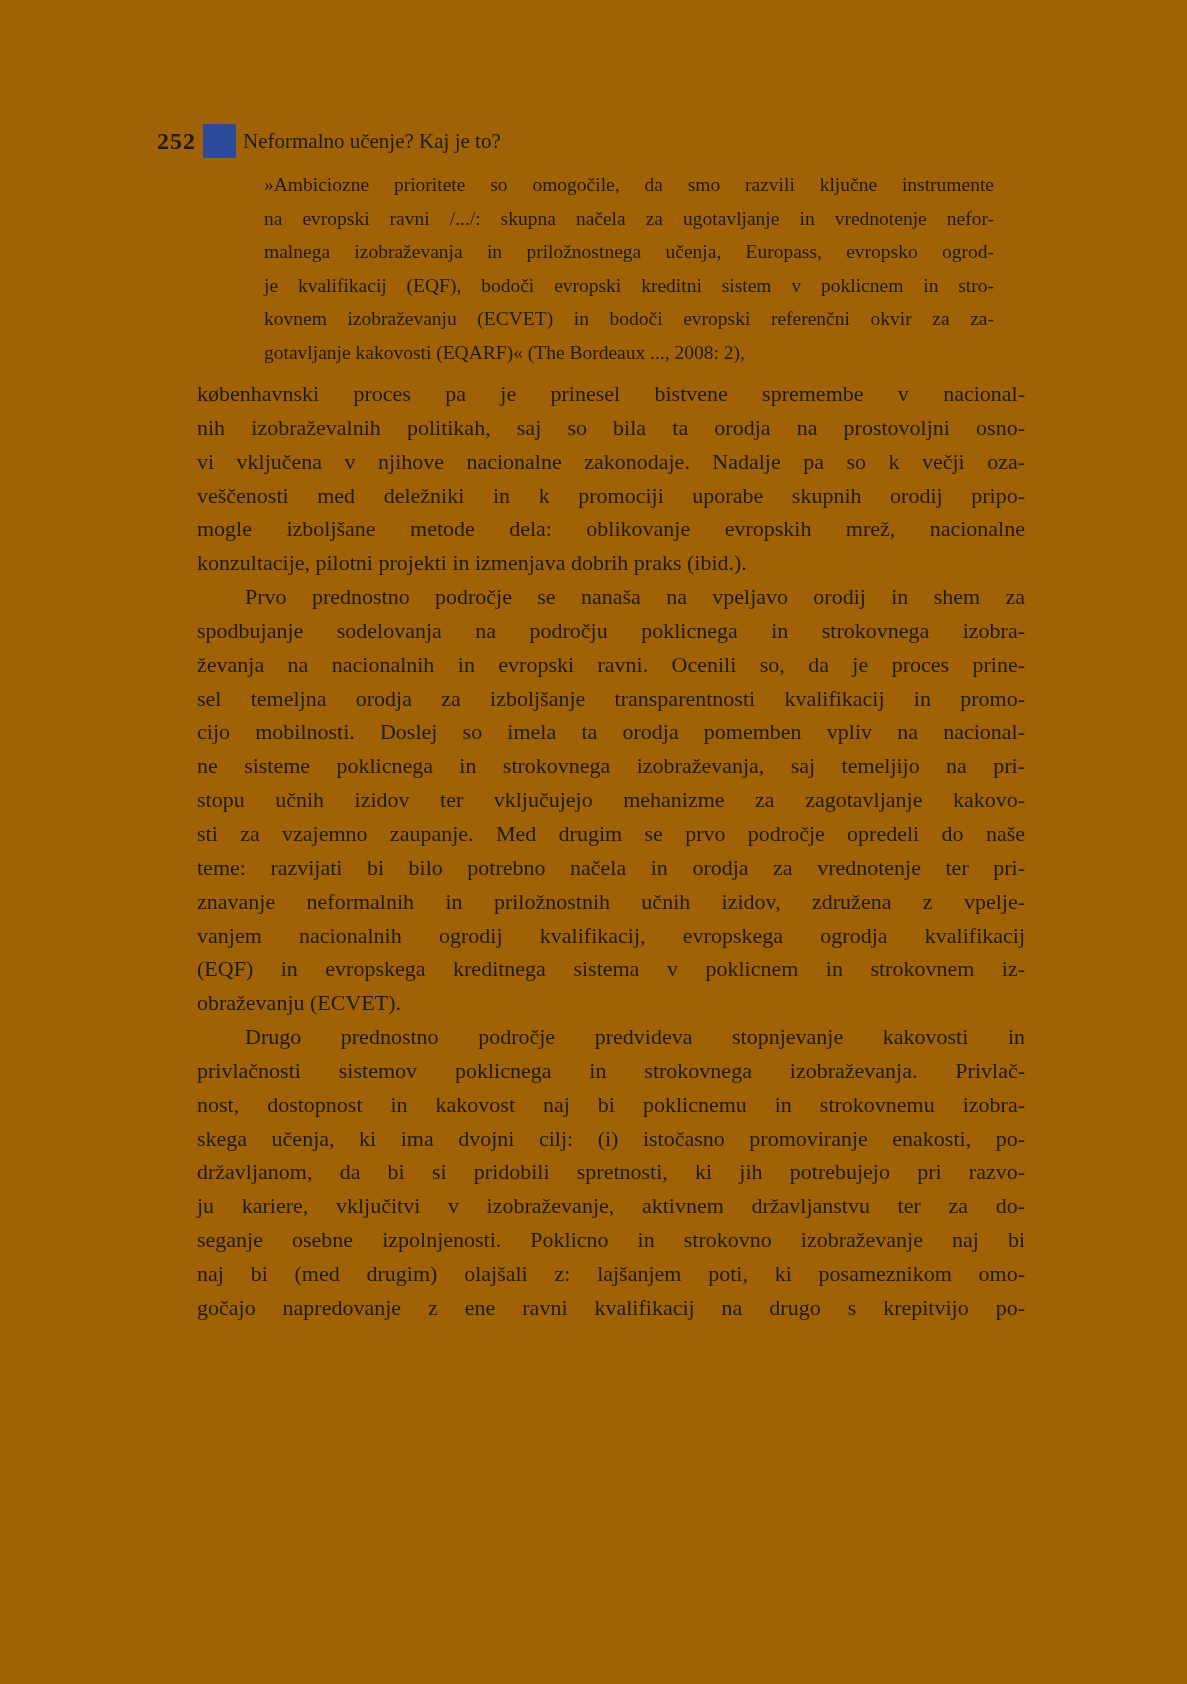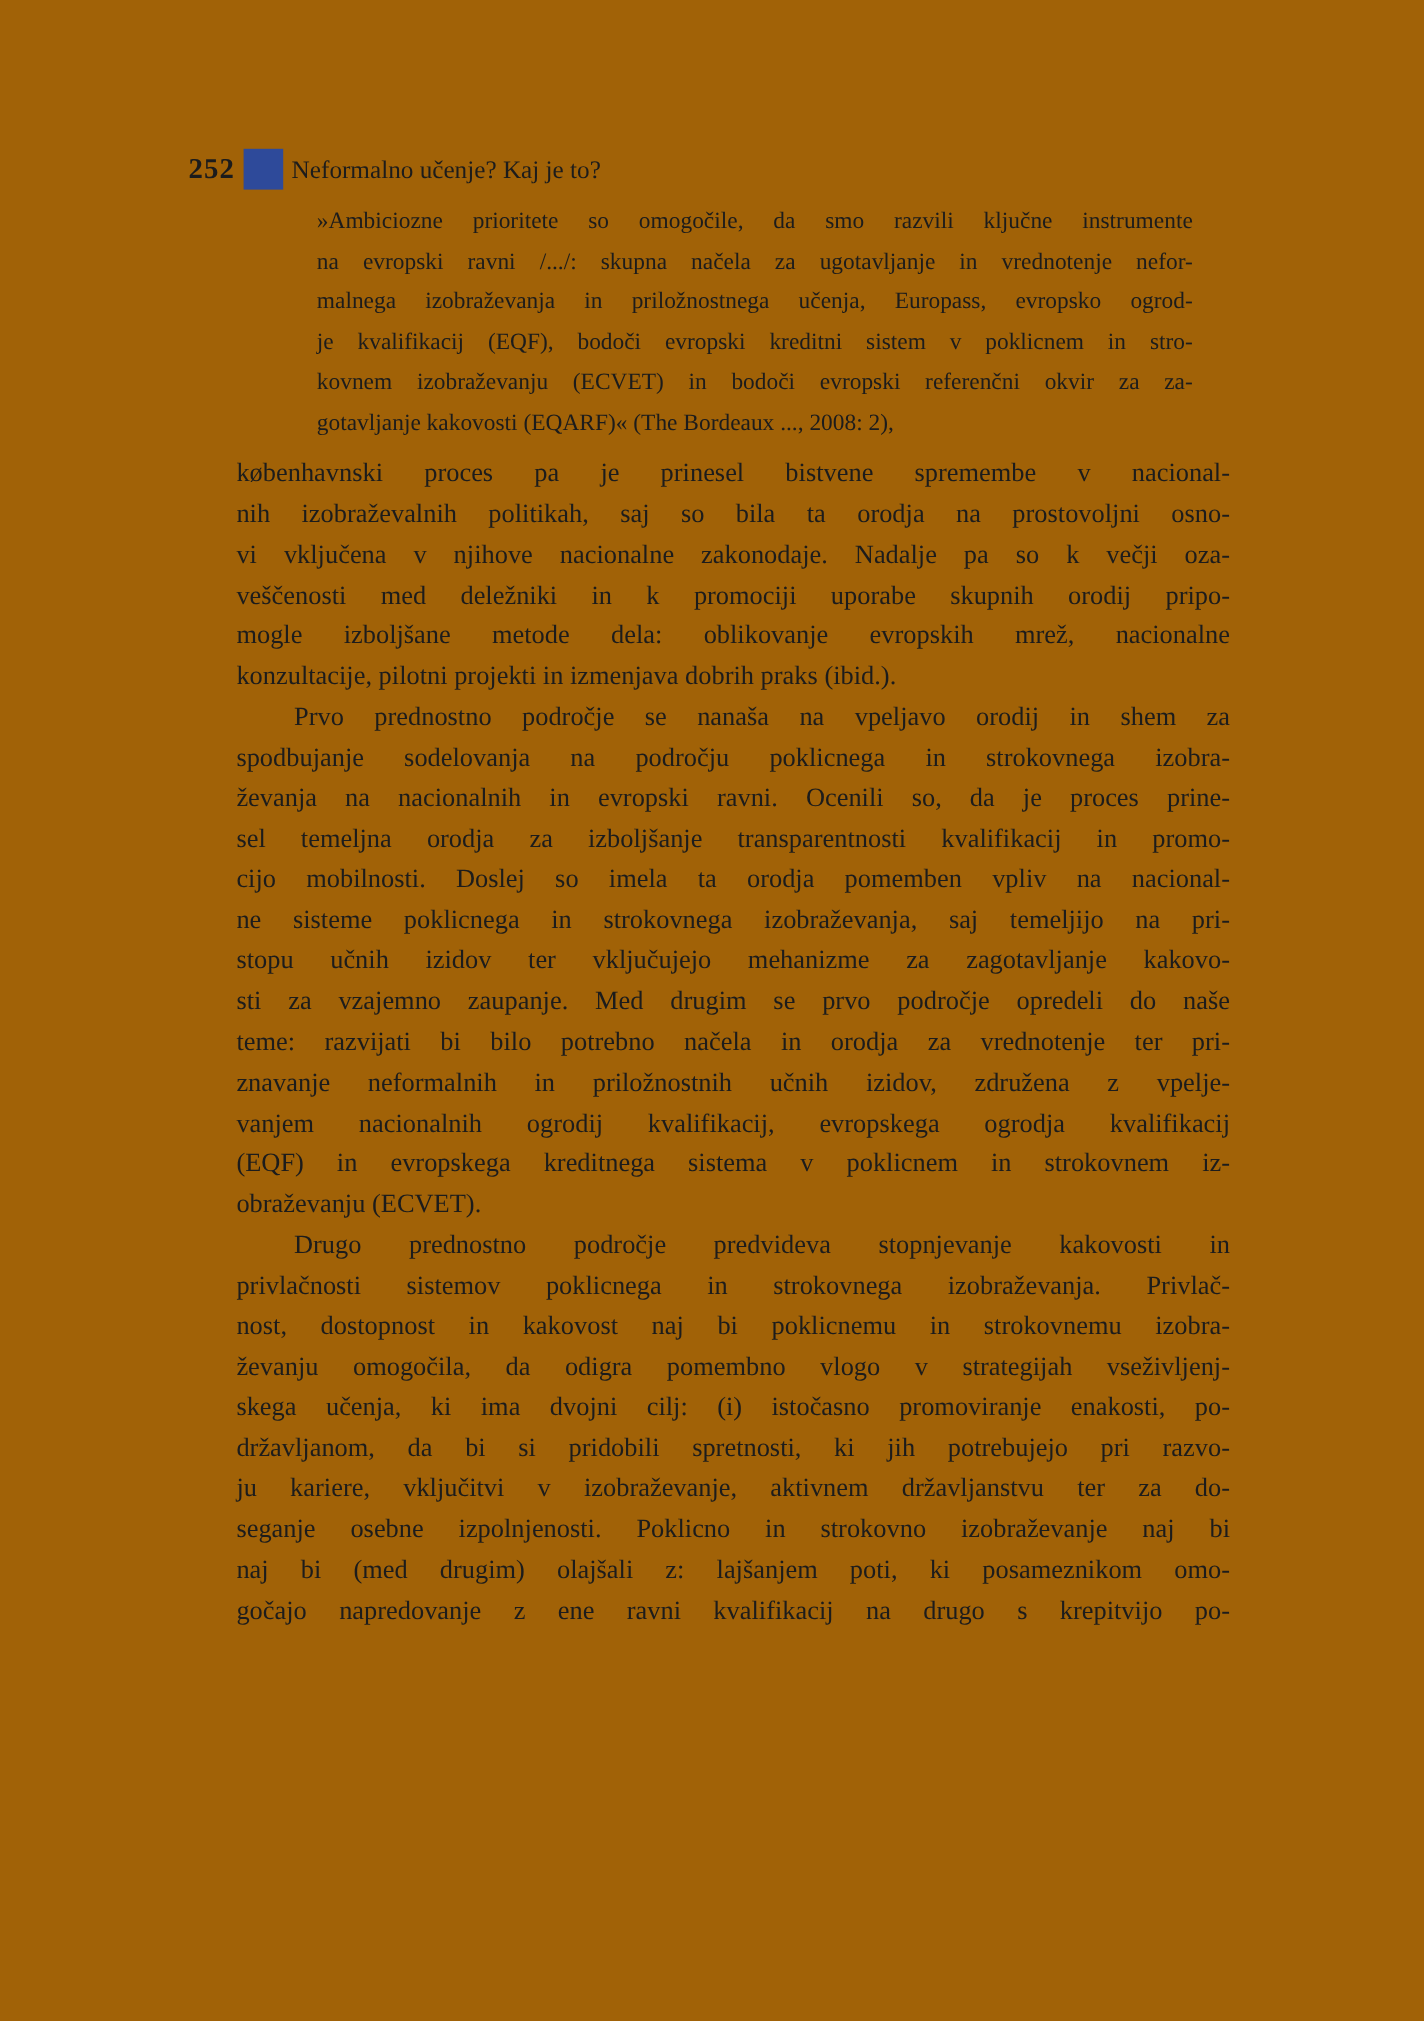--- a/index.html
+++ b/index.html
@@ -125,21 +125,20 @@
         <div class="line">teme: razvijati bi bilo potrebno načela in orodja za vrednotenje ter pri-</div>
         <div class="line">znavanje neformalnih in priložnostnih učnih izidov, združena z vpelje-</div>
         <div class="line">vanjem nacionalnih ogrodij kvalifikacij, evropskega ogrodja kvalifikacij</div>
         <div class="line">(EQF) in evropskega kreditnega sistema v poklicnem in strokovnem iz-</div>
         <div class="line last">obraževanju (ECVET).</div>
       </div>
       <div class="paragraph">
         <div class="line indent">Drugo prednostno področje predvideva stopnjevanje kakovosti in</div>
         <div class="line">privlačnosti sistemov poklicnega in strokovnega izobraževanja. Privlač-</div>
         <div class="line">nost, dostopnost in kakovost naj bi poklicnemu in strokovnemu izobra-</div>
-        <div class="line">ževanju omogočila, da odigra pomembno vlogo v strategijah vseživljenj-</div>
         <div class="line">skega učenja, ki ima dvojni cilj: (i) istočasno promoviranje enakosti, po-</div>
         <div class="line">državljanom, da bi si pridobili spretnosti, ki jih potrebujejo pri razvo-</div>
         <div class="line">ju kariere, vključitvi v izobraževanje, aktivnem državljanstvu ter za do-</div>
         <div class="line">seganje osebne izpolnjenosti. Poklicno in strokovno izobraževanje naj bi</div>
         <div class="line">naj bi (med drugim) olajšali z: lajšanjem poti, ki posameznikom omo-</div>
         <div class="line">gočajo napredovanje z ene ravni kvalifikacij na drugo s krepitvijo po-</div>
       </div>
     </section>
 
 </div>

